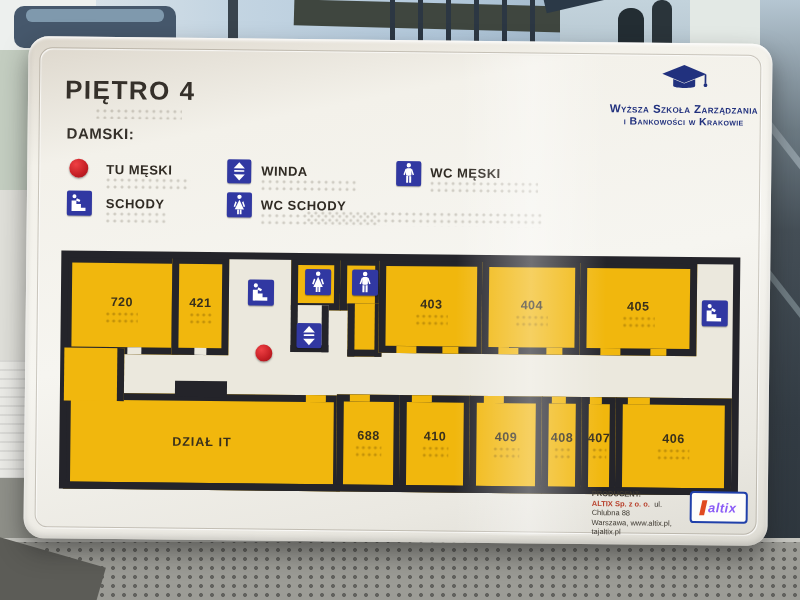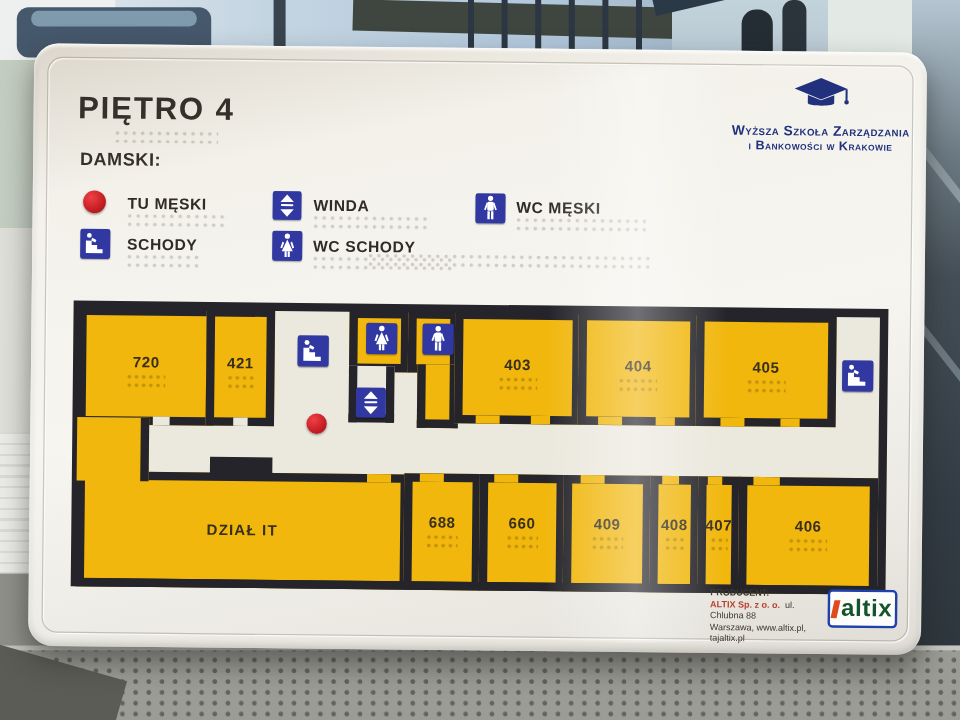--- a/index.html
+++ b/index.html
@@ -80,21 +80,21 @@
     border-left:7px solid #24242a;border-right:7px solid #24242a;border-bottom:7px solid #24242a;}
   .lobe{left:4px;top:97px;width:60px;height:53px;background:#f1b70d;
     border-right:7px solid #24242a;z-index:3;}
   
   .producer{left:568px;top:447px;width:100px;font-size:7.5px;line-height:9.5px;color:#3a352d;}
   .producer .ph{font-weight:bold;}
   .producer .pc{color:#b8402c;font-weight:bold;}
   .altix{left:666px;top:448px;width:54px;height:28px;background:#fdfdfb;border:2px solid #2040aa;
     border-radius:4px;display:flex;align-items:center;justify-content:center;}
   .altix-bar{width:5px;height:15px;background:#e04a1f;transform:skewX(-12deg);margin-right:2px;}
-  .altix-text{font-size:20px;font-weight:bold;color:#14532d;letter-spacing:.5px;}
+  .altix-text{font-size:13px;font-weight:bold;font-style:italic;color:#8b5cf6;letter-spacing:.5px;}
 </style>
 </head>
 <body>
 
 <div class="abs bg-top"></div>
 <div class="abs bg-topleft"></div>
 <div class="abs bg-car"></div>
 <div class="abs bg-car-glass"></div>
 <div class="abs bg-mullion1"></div>
 <div class="abs bg-rail"></div>
@@ -230,21 +230,21 @@
 
     <div class="room" style="left:4px;top:142px;width:277px;height:96px;">
       <span class="num" style="letter-spacing:1px;">DZIAŁ IT</span>
     </div>
     <div class="abs lobe"></div>
     <div class="room" style="left:277px;top:141px;width:64px;height:97px;">
       <span class="num">688</span>
         <span class="rbraille" style="width:26px;"></span>
     </div>
     <div class="room" style="left:340px;top:141px;width:71px;height:97px;">
-      <span class="num">660</span>
+      <span class="num">410</span>
         <span class="rbraille" style="width:26px;"></span>
     </div>
     <div class="room" style="left:410px;top:141px;width:73px;height:97px;">
       <span class="num">409</span>
         <span class="rbraille" style="width:26px;"></span>
     </div>
     <div class="room" style="left:482px;top:141px;width:41px;height:97px;">
       <span class="num">408</span>
         <span class="rbraille" style="width:16px;"></span>
     </div>

